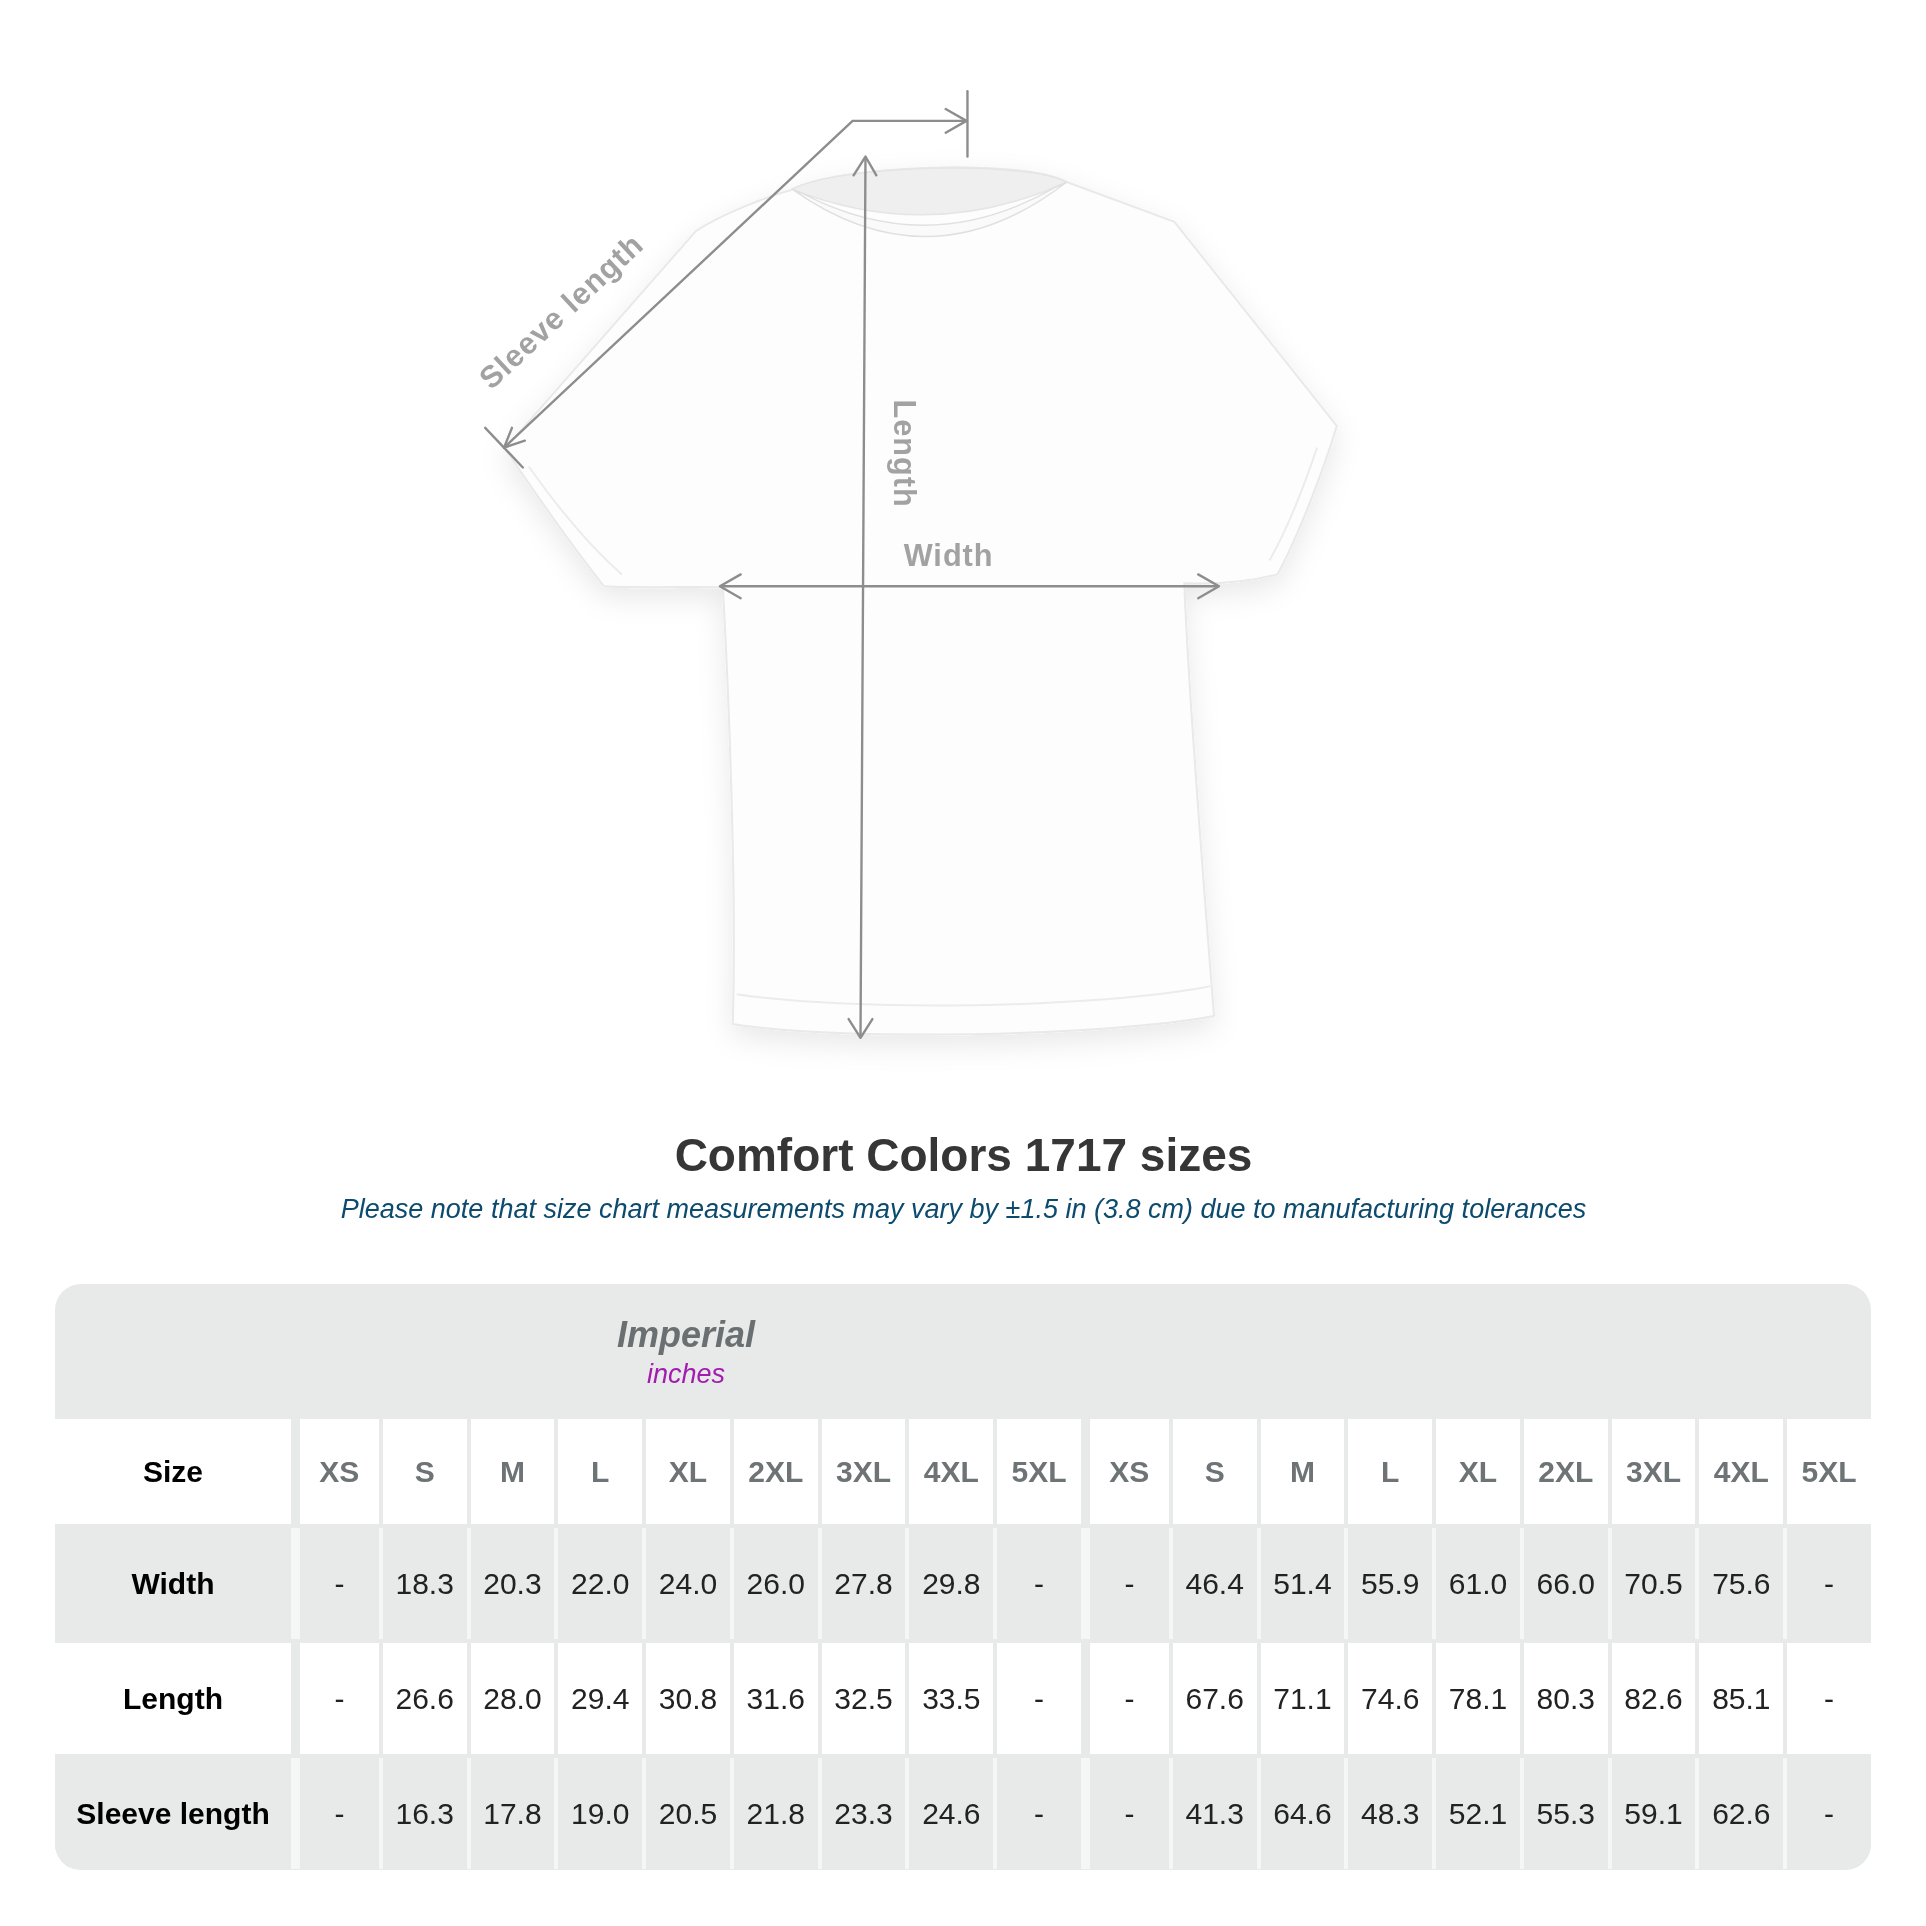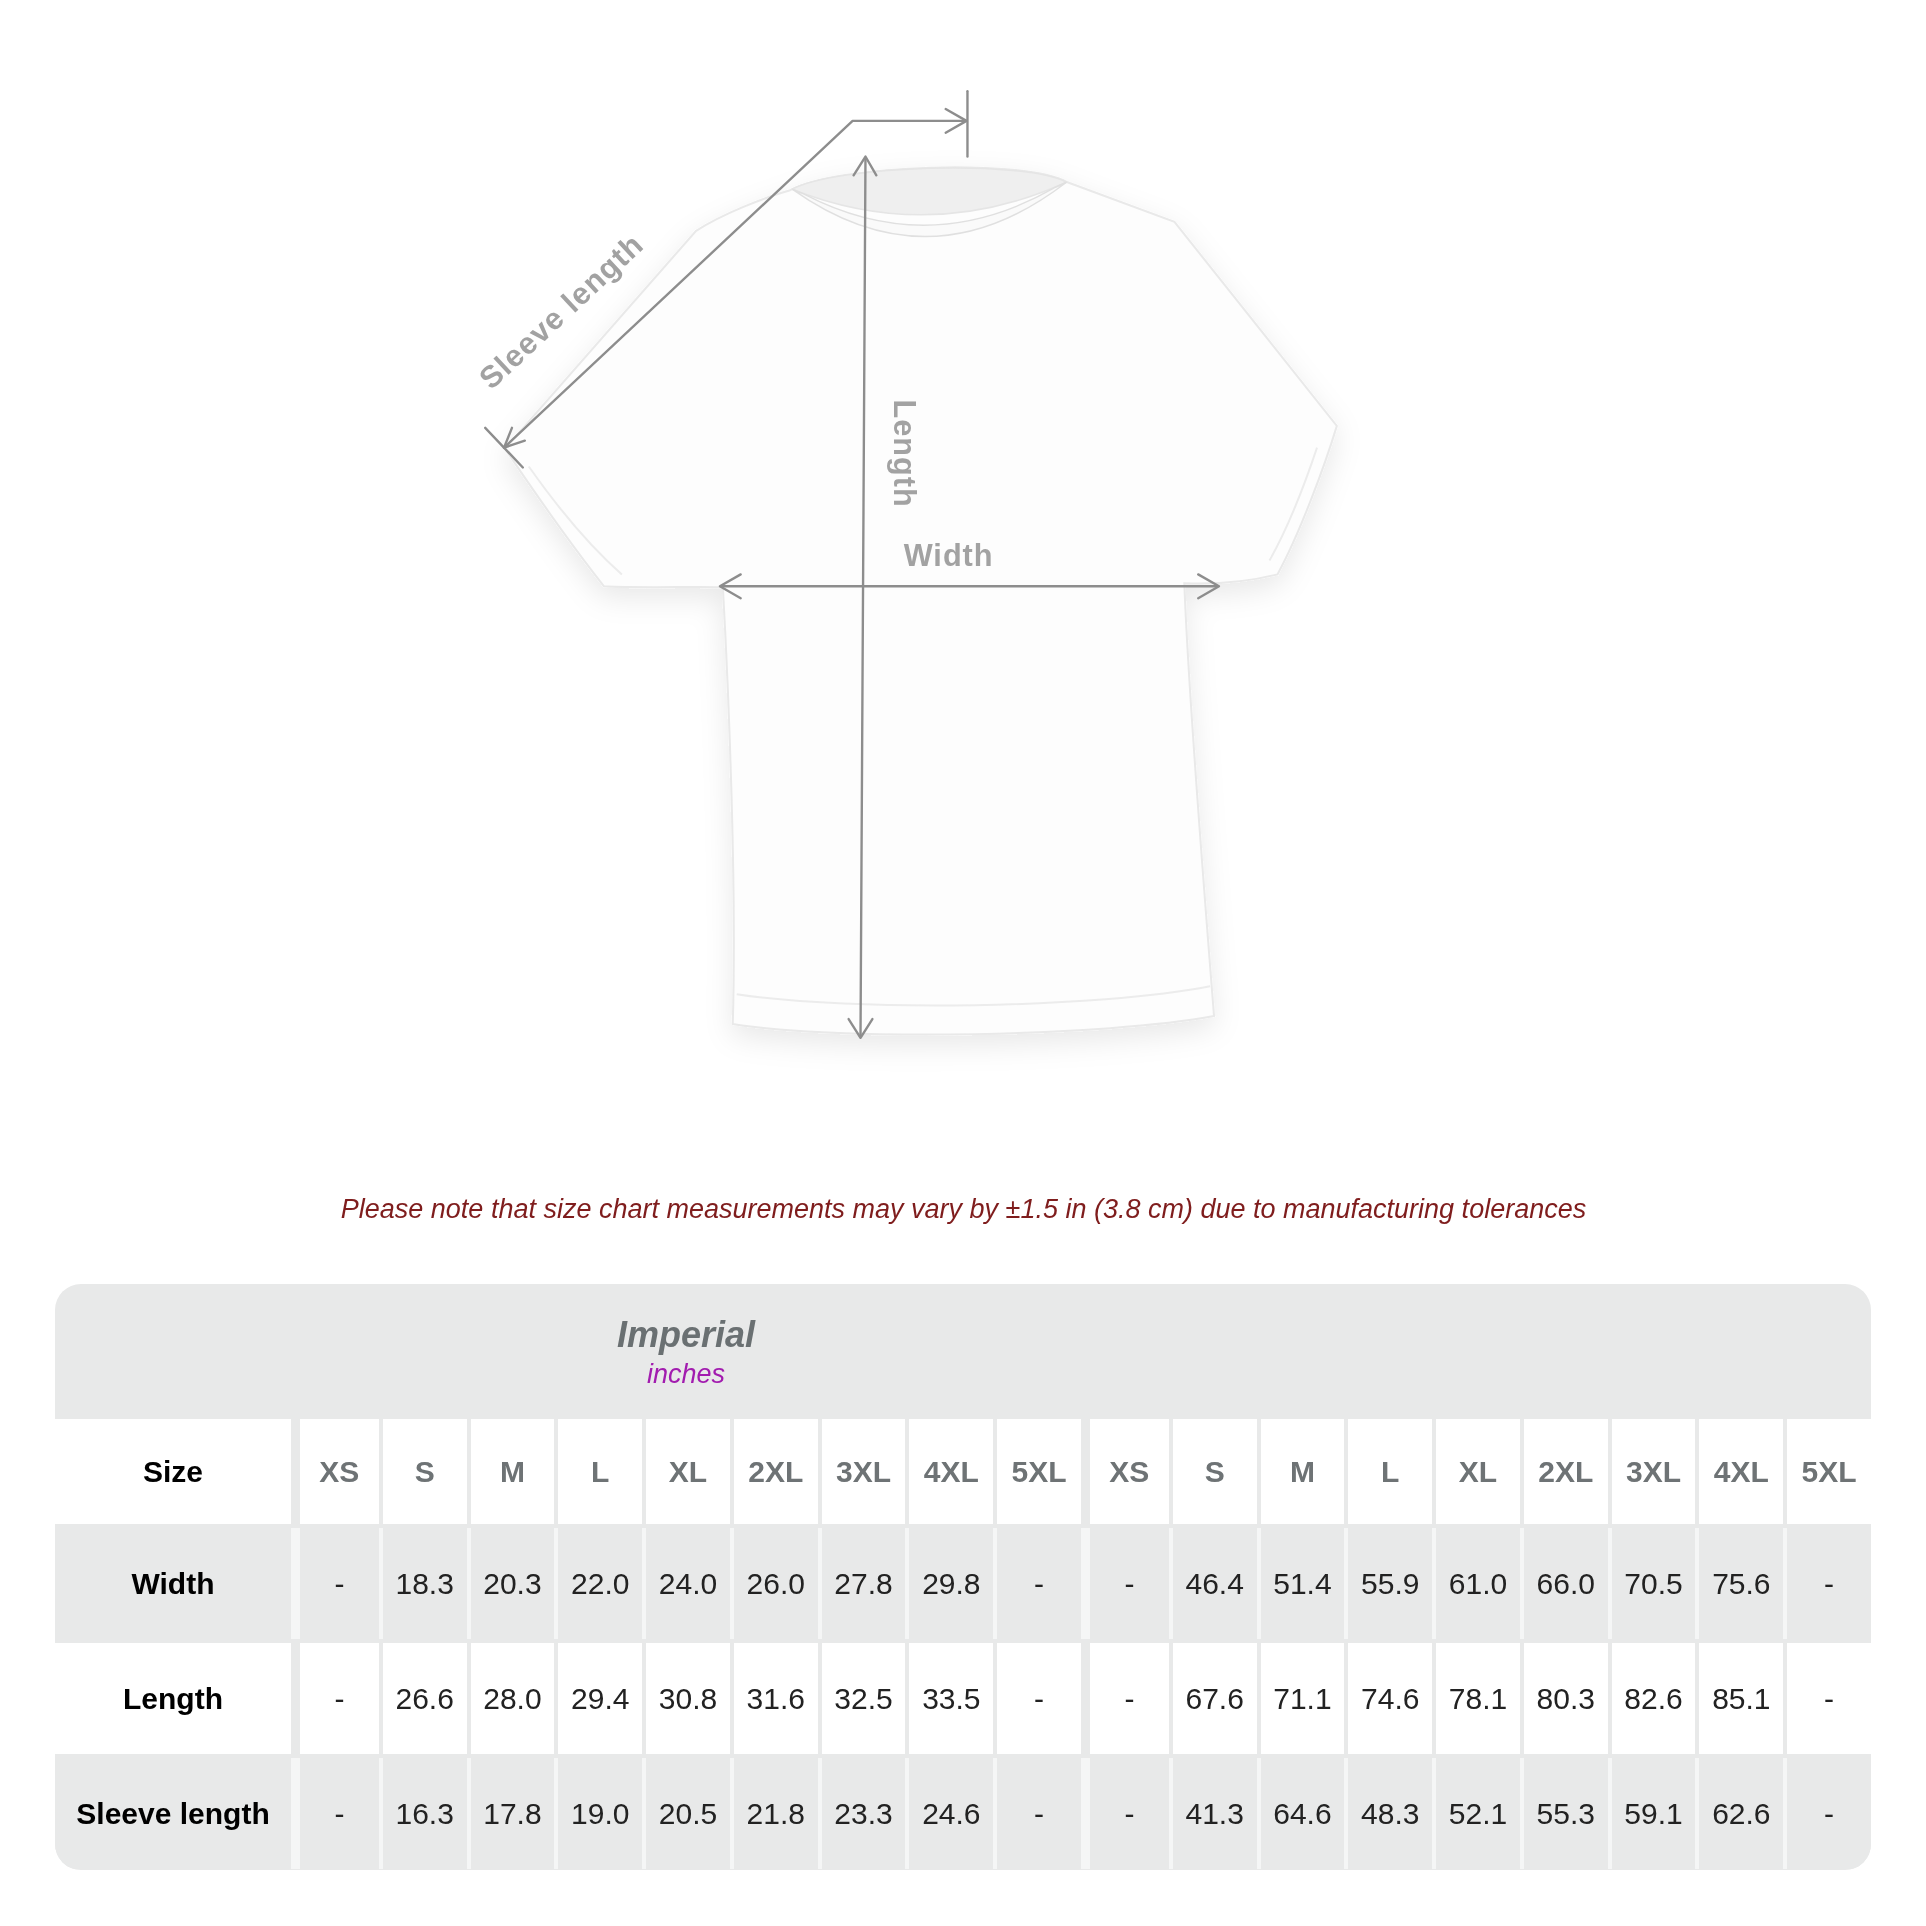--- a/index.html
+++ b/index.html
@@ -34,21 +34,21 @@
     color: #363636;
     line-height: 53px;
   }
   .subtitle {
     position: absolute;
     left: 0; top: 1191px;
     width: 100%;
     text-align: center;
     font-style: italic;
     font-size: 27px;
-    color: #7f1d1d;
+    color: #0c4a6e;
     line-height: 36px;
   }
 
   
   .chart {
     position: absolute;
     left: 55px; top: 1284px;
     width: 1816px; height: 586px;
     background: #e8e9e9;
     border-radius: 26px;
@@ -144,20 +144,21 @@
       <path d="M 729 592 L 1229 592"></path>
       <path d="M 748 580 L 727 592 L 748 604"></path>
       <path d="M 1210 580 L 1231 592 L 1210 604"></path>
     </g>
 
     <text class="dim-label" text-anchor="middle" x="574" y="322" transform="rotate(-43 574 322)">Sleeve length</text>
     <text class="dim-label" text-anchor="middle" x="903" y="458" transform="rotate(90 903 458)">Length</text>
     <text class="dim-label" text-anchor="middle" x="958" y="572">Width</text>
   </svg>
 
+  <div class="title">Comfort Colors 1717 sizes</div>
   <div class="subtitle">Please note that size chart measurements may vary by ±1.5 in (3.8 cm) due to manufacturing tolerances</div>
 
   <div class="chart">
     <div class="grid-row band">
       <div class="band-group band-imperial">
         <div class="band-title">Imperial</div>
         <div class="band-sub">inches</div>
       </div>
     </div>
     <div id="table-rows">

